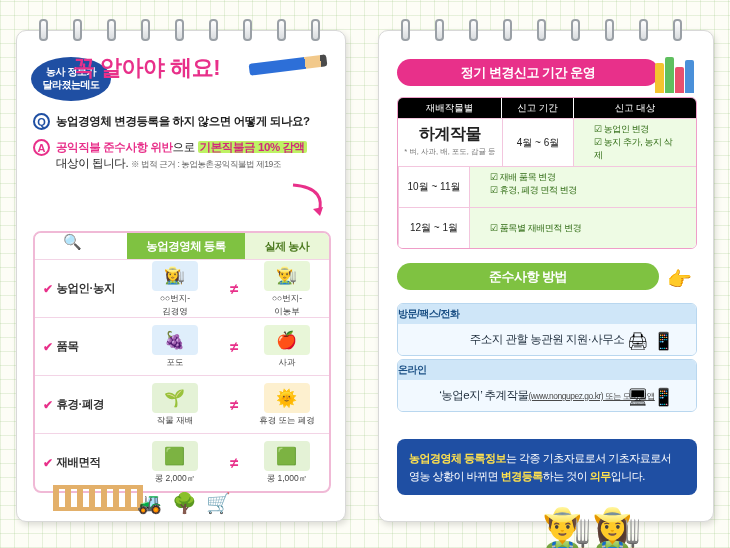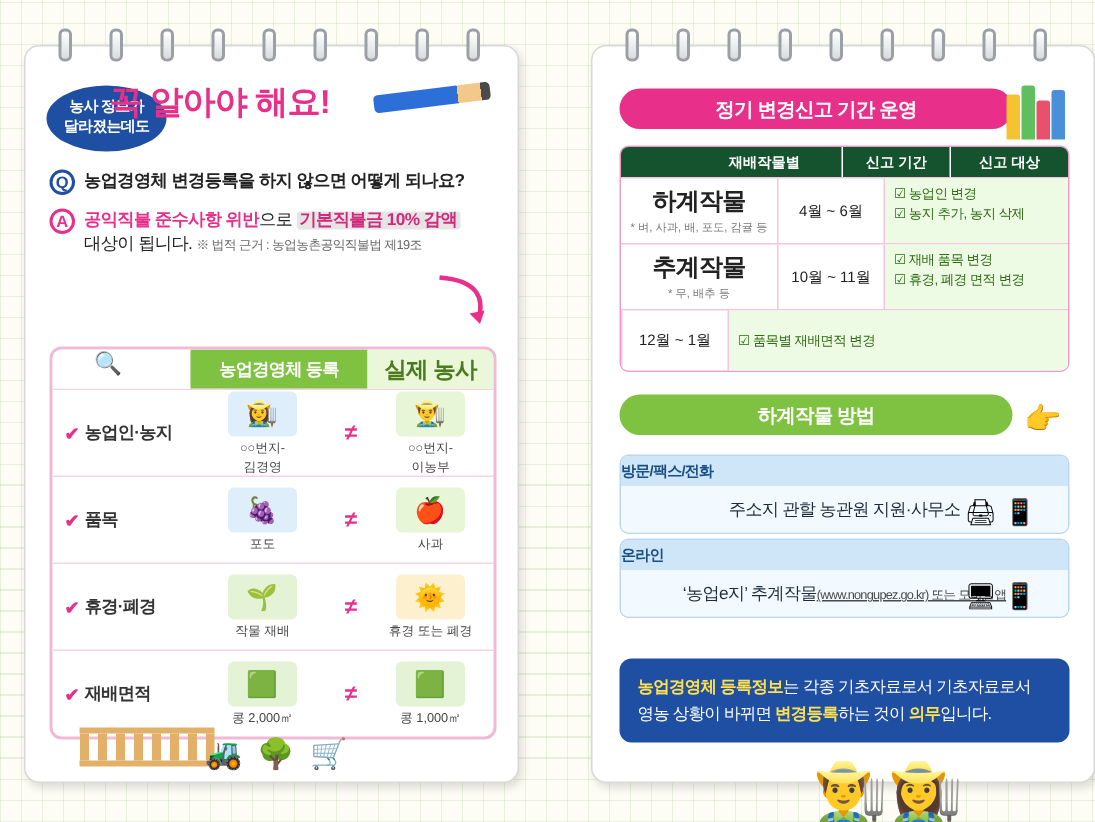--- a/index.html
+++ b/index.html
@@ -20,21 +20,21 @@
   }
   
   .card {
     position: absolute;
     background: #ffffff;
     border: 1px solid #d8d8d8;
     border-radius: 10px;
     box-shadow: 2px 3px 6px rgba(0,0,0,0.13);
   }
   .card-left  { left: 16px;  top: 30px; width: 330px; height: 492px; }
-  .card-right { left: 378px; top: 30px; width: 336px; height: 492px; margin-left: 16px; }
+  .card-right { left: 378px; top: 30px; width: 336px; height: 492px; }
 
   .rings { position: absolute; top: -12px; left: 0; width: 100%; height: 26px; }
   .ring {
     position: absolute; top: 0; width: 9px; height: 22px;
     border: 2px solid #9aa0a6; border-radius: 4px;
     background: linear-gradient(180deg,#ffffff 0%,#d9dcdf 100%);
   }
 
   
   .l-title {
@@ -58,42 +58,42 @@
   .qa-mark {
     width: 17px; height: 17px; border-radius: 50%;
     border: 2px solid #1f4fa3; color: #1f4fa3;
     font-size: 11px; font-weight: bold; text-align: center; line-height: 14px;
     flex: none;
   }
   .qa-mark.a { border-color: #e8308a; color: #e8308a; }
   .qa-text { font-size: 11.5px; color: #222; line-height: 16px; letter-spacing: -0.4px; }
   .hl-pink { color: #e8308a; font-weight: bold; }
   .hl-box {
-    background: #e5e5e5; color: #d12a7a; font-weight: bold;
+    background: #bef264; color: #d12a7a; font-weight: bold;
     padding: 0 2px; border-radius: 2px;
   }
   .note-small { font-size: 8.5px; color: #666; }
   .arrow-pink {
     position: absolute; left: 272px; top: 150px; width: 40px; height: 40px;
   }
 
   
   .cmp {
     position: absolute; left: 16px; top: 200px; width: 298px;
     border: 2px solid #f0b9d6; border-radius: 8px; overflow: hidden;
     background: #fff;
   }
   .cmp-head { display: flex; height: 26px; }
   .cmp-head .c0 { width: 92px; background: #ffffff; }
   .cmp-head .c1 {
     flex: 1; background: #7fc241; color: #fff; font-size: 11.5px; font-weight: bold;
     display: flex; align-items: center; justify-content: center; letter-spacing: -0.5px;
   }
   .cmp-head .c2 {
-    width: 84px; background: #eaf7d8; color: #4c7a1f; font-size: 15px; font-weight: bold;
+    width: 84px; background: #eaf7d8; color: #4c7a1f; font-size: 11px; font-weight: bold;
     display: flex; align-items: center; justify-content: center; letter-spacing: -0.5px;
   }
   .cmp-row { display: flex; border-top: 1px solid #f3d4e6; height: 58px; }
   .cmp-row .lab {
     width: 92px; display: flex; align-items: center; gap: 4px;
     padding-left: 8px; font-size: 11.5px; font-weight: bold; color: #333;
     letter-spacing: -0.5px;
   }
   .cmp-row .cellA, .cmp-row .cellB {
     flex: 1; display: flex; flex-direction: column; align-items: center; justify-content: center;
@@ -136,30 +136,30 @@
   .books {
     position: absolute; right: 16px; top: 22px; width: 42px; height: 40px;
   }
   .book { position: absolute; bottom: 0; width: 9px; border-radius: 2px 2px 0 0; }
 
   .tbl {
     position: absolute; left: 18px; top: 66px; width: 300px;
     border: 1px solid #ef9dc8; border-radius: 6px; overflow: hidden;
     font-size: 9.5px;
   }
-  .tbl .hr { display: flex; background: #14532d; color: #fff; font-weight: bold; height: 20px; padding-left: 44px; }
+  .tbl .hr { display: flex; background: #000000; color: #fff; font-weight: normal; height: 20px; }
   .tbl .hr > div { display: flex; align-items: center; justify-content: center; border-right: 1px solid #fff; }
   .tbl .hr > div:last-child { border-right: none; }
   .tbl .r { display: flex; border-top: 1px solid #f3c6de; background: #fff; }
   .c-crop { width: 104px; padding: 5px 4px; text-align: center; }
   .c-crop .t { font-size: 16px; font-weight: bold; color: #222; letter-spacing: -0.5px; }
   .c-crop .s { font-size: 7.5px; color: #777; margin-top: 2px; }
   .c-per  { width: 72px; display: flex; align-items: center; justify-content: center;
             font-size: 10px; color: #222; border-left: 1px solid #f3c6de; border-right: 1px solid #f3c6de; }
-  .c-tgt  { flex: 1; padding: 4px 6px; background: #eefbe4; }
+  .c-tgt  { flex: 1; padding: 4px 20px; background: #eefbe4; }
   .c-tgt div { font-size: 9px; color: #2f6b13; line-height: 13px; letter-spacing: -0.4px; }
   .tbl-note {
     position: absolute; left: 20px; top: 210px; font-size: 8.5px; color: #555;
     letter-spacing: -0.4px;
   }
 
   .meth {
     position: absolute; left: 18px; width: 300px; border-radius: 6px; overflow: hidden;
     border: 1px solid #b9d7ef;
   }
@@ -349,41 +349,37 @@
           <div class="s">* 벼, 사과, 배, 포도, 감귤 등</div>
         </div>
         <div class="c-per">4월 ~ 6월</div>
         <div class="c-tgt" style="min-height:42px;" rowspan="3">
           <div>☑ 농업인 변경</div>
           <div>☑ 농지 추가, 농지 삭제</div>
         </div>
       </div>
 
       <div class="r">
-        <div class="c-crop">
-          <div class="t">추계작물</div>
-          <div class="s">* 무, 배추 등</div>
-        </div>
         <div class="c-per">10월 ~ 11월</div>
         <div class="c-tgt" style="min-height:40px;">
           <div>☑ 재배 품목 변경</div>
           <div>☑ 휴경, 폐경 면적 변경</div>
         </div>
       </div>
 
       <div class="r">
         <div class="c-per">12월 ~ 1월</div>
         <div class="c-tgt" style="min-height:40px; display:flex; align-items:center;">
           <div>☑ 품목별 재배면적 변경</div>
         </div>
       </div>
     </div>
 
 
-    <div class="r-banner b2" style="top:232px;">하계작물 방법</div>
+    <div class="r-banner b2" style="top:232px;">준수사항 방법</div>
     <div class="hand" style="left:288px; top:236px;">👉</div>
 
     <div class="meth" style="top:272px;">
       <div class="mh">방문/팩스/전화</div>
       <div class="mb">주소지 관할 농관원 지원·사무소</div>
     </div>
     <div class="icons-r" style="left:248px; top:300px;">
       <span>🖨</span>
       <span>📱</span>
     </div>

